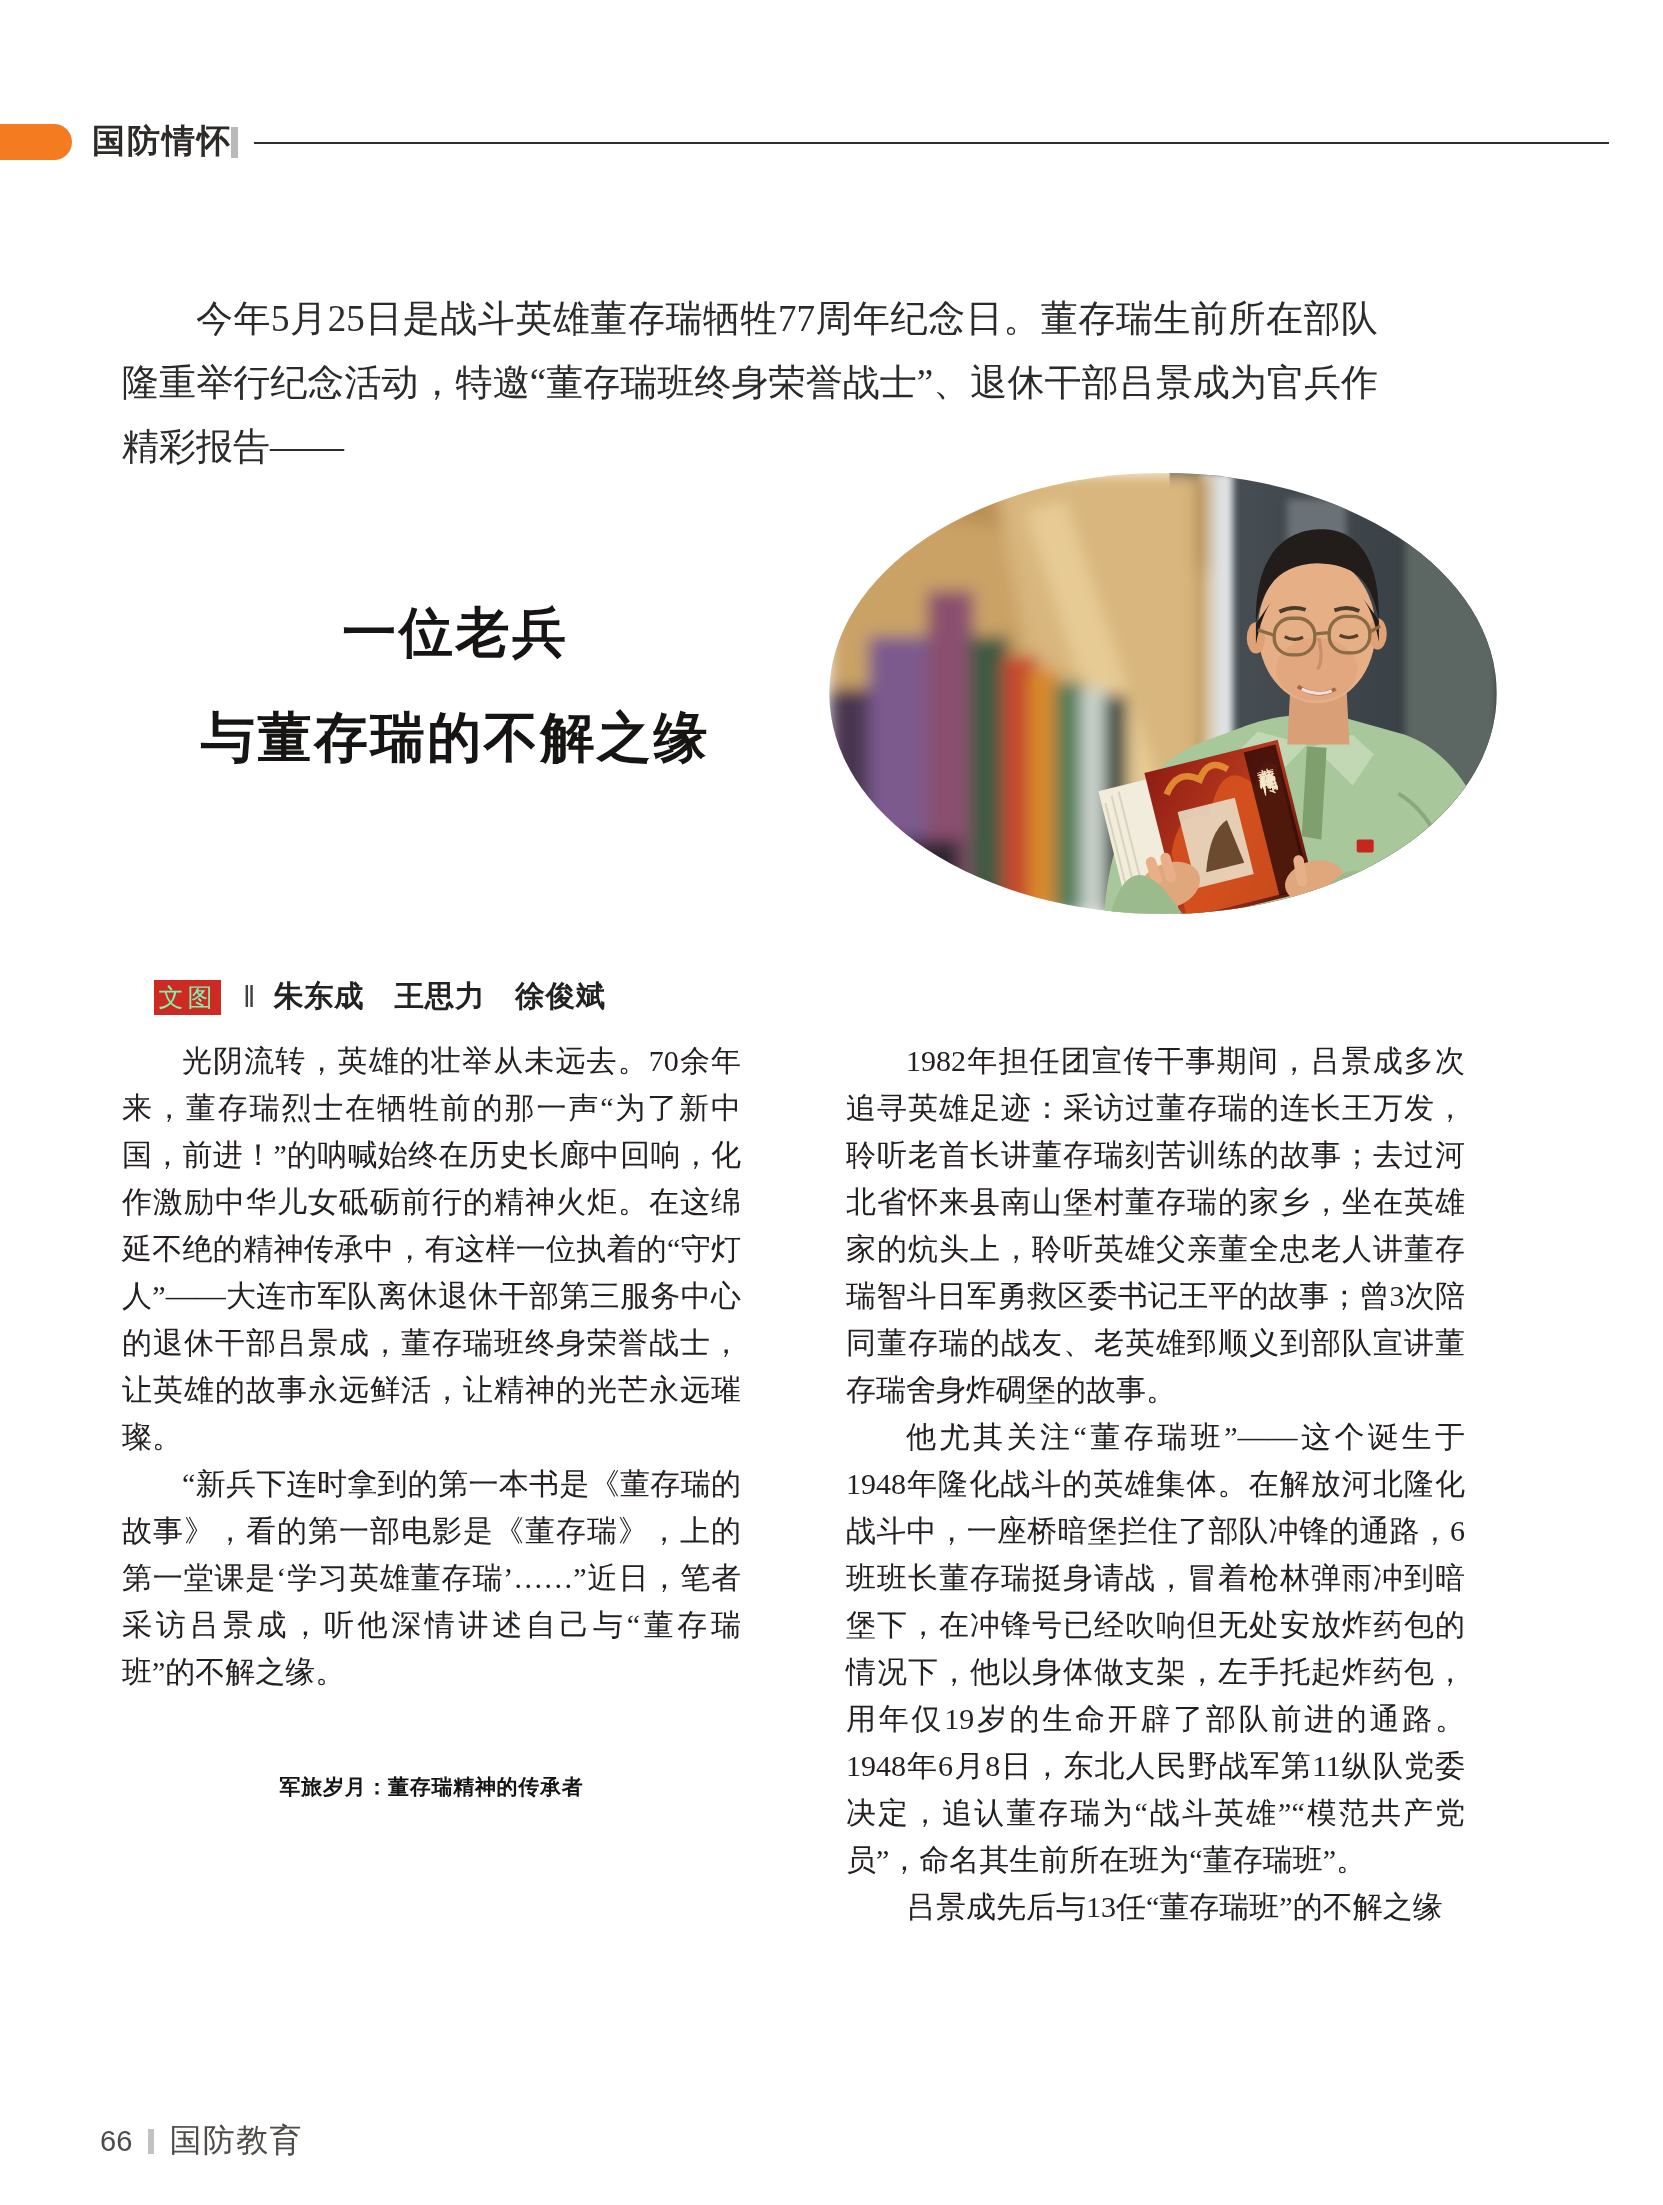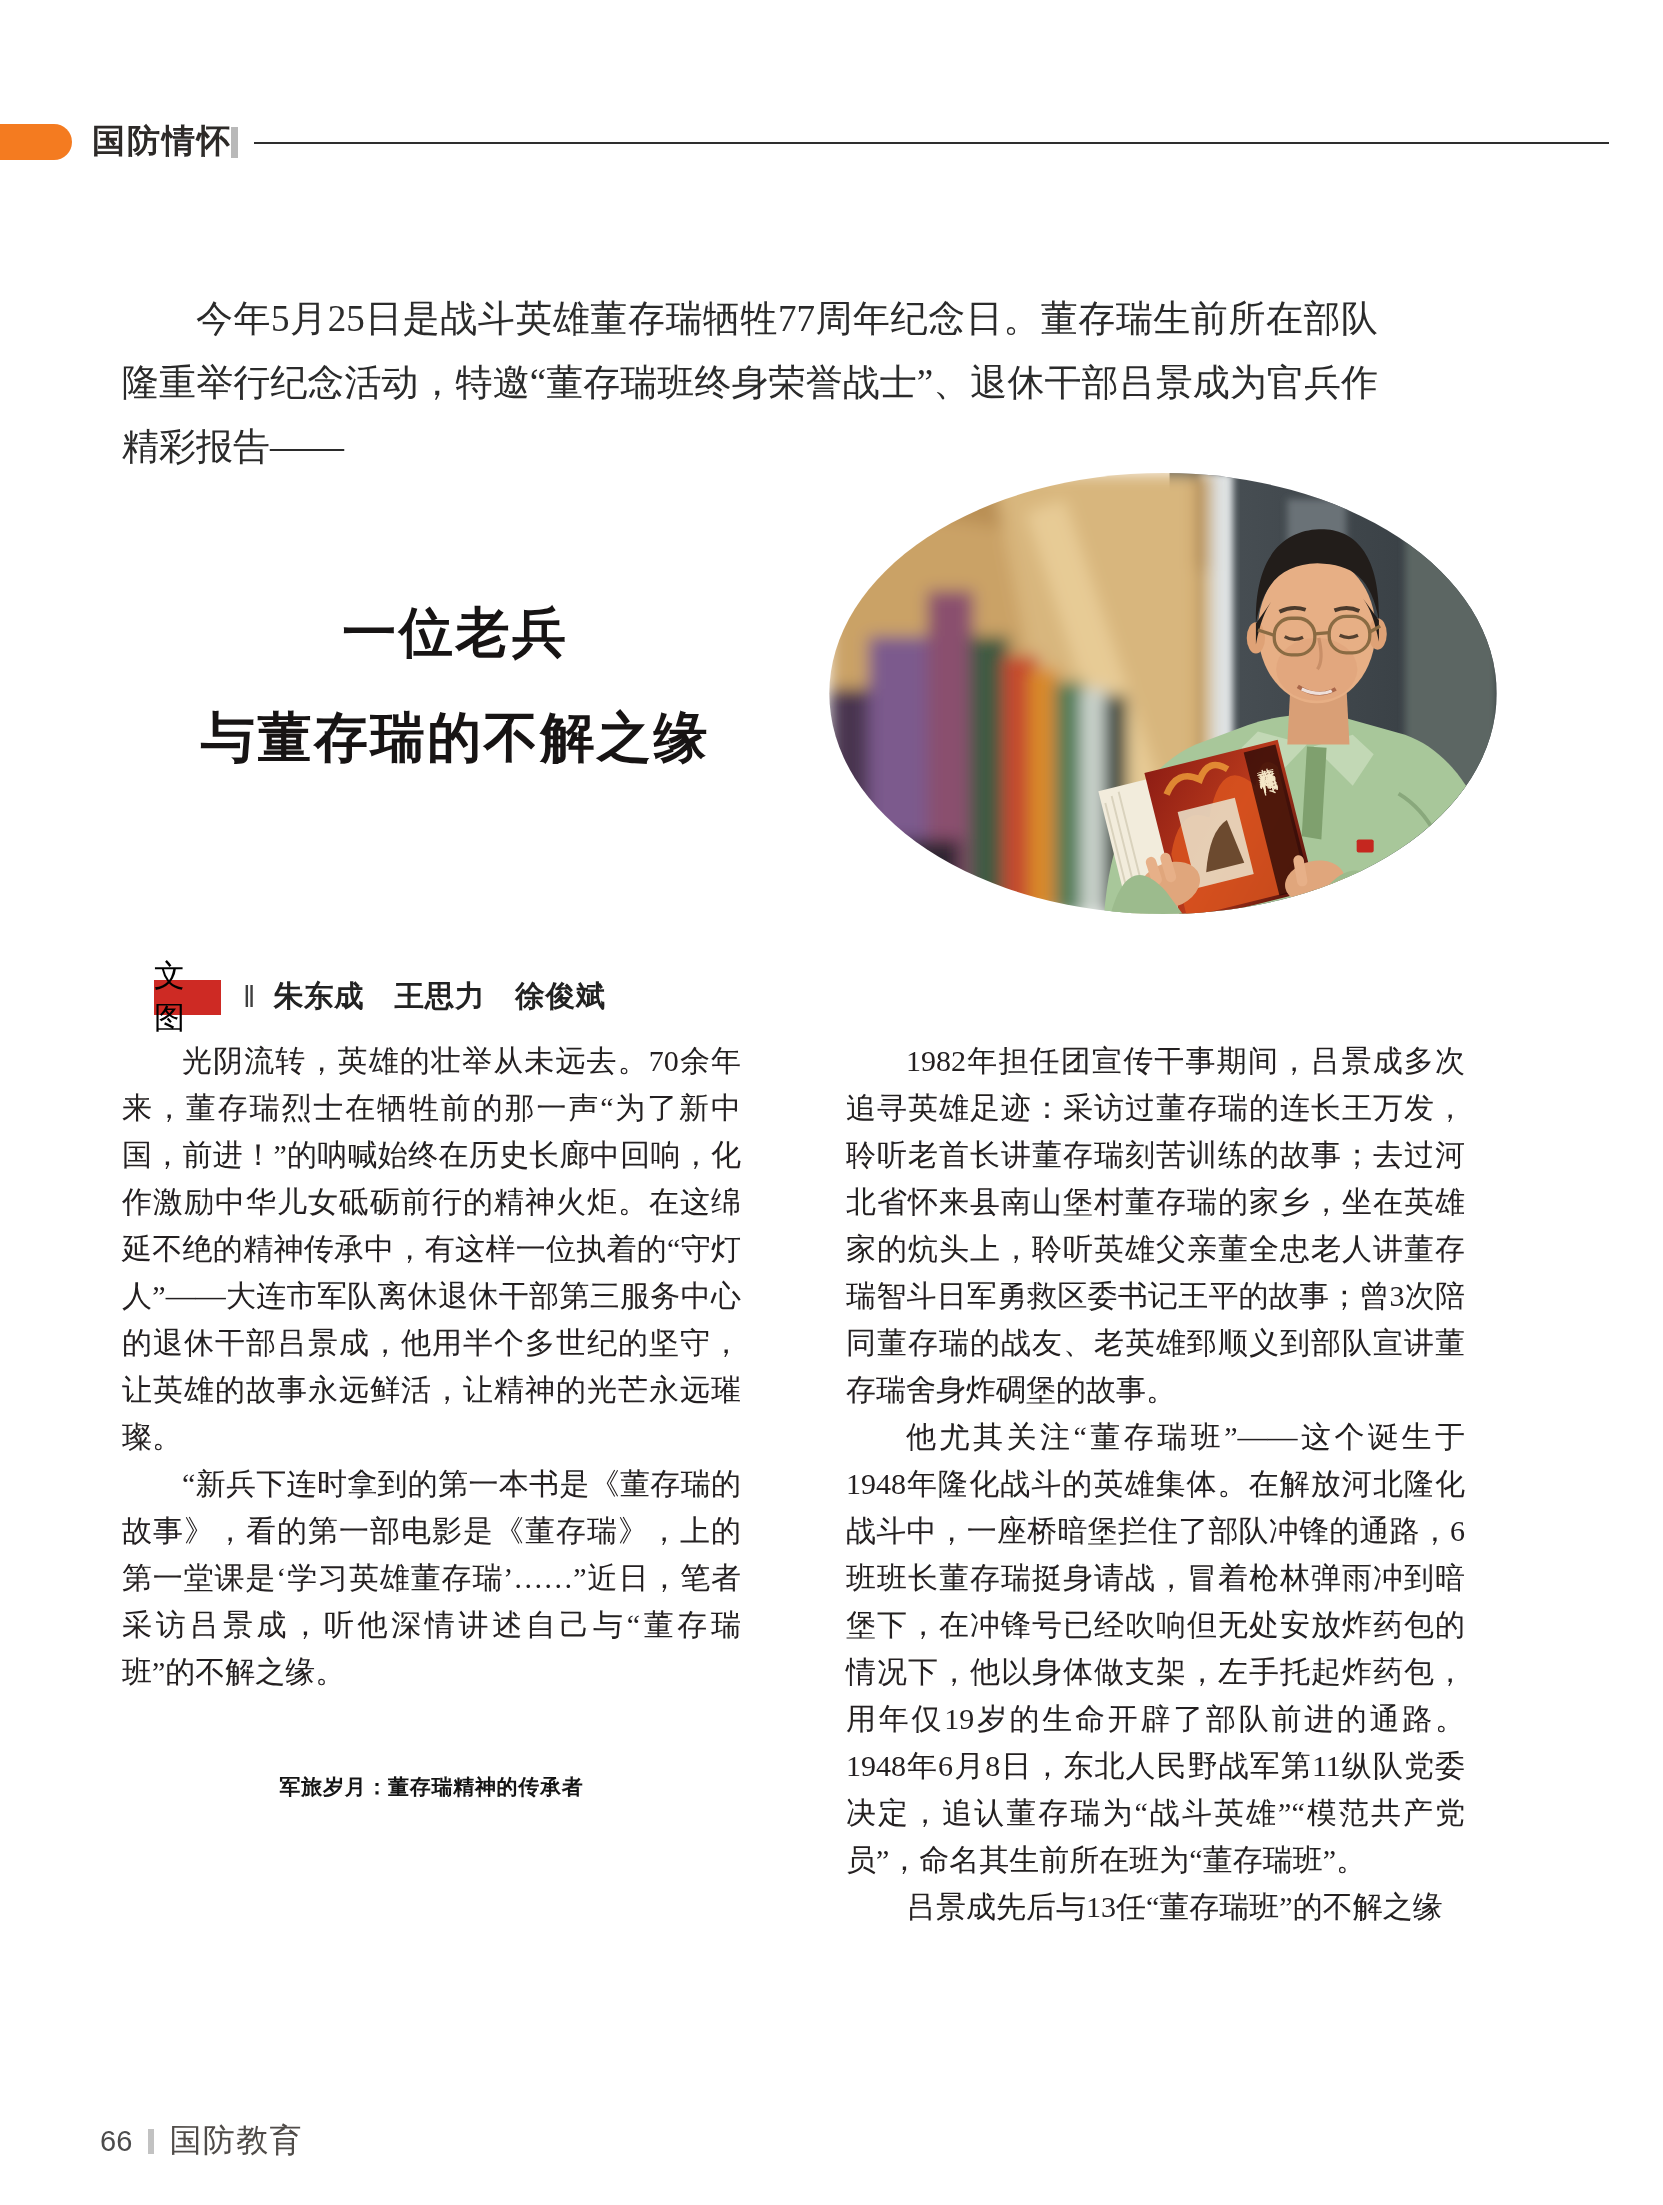--- a/index.html
+++ b/index.html
@@ -22,23 +22,23 @@
   .title{position:absolute;left:122px;top:580px;width:667px;text-align:center;
          font-family:"Liberation Sans","DejaVu Sans",sans-serif;font-weight:900;color:#171414;
          font-size:54px;line-height:105px;letter-spacing:2.6px;}
 
   
   .photo{position:absolute;left:829px;top:473px;width:668px;height:441px;}
   .photo svg{display:block;width:100%;height:100%;}
 
   
   .byline{position:absolute;left:154px;top:977px;display:flex;align-items:center;}
-  .byline-badge{width:67px;height:35px;background:#ce2a24;color:#000000;display:flex;
+  .byline-badge{width:67px;height:35px;background:#ce2a24;color:#86efac;display:flex;
                 align-items:center;justify-content:center;font-family:"Liberation Serif","DejaVu Serif",serif;
-                font-size:31px;letter-spacing:3.9px;}
+                font-size:25px;letter-spacing:3.9px;}
   .byline-sep{margin:0 18.3px 0 22px;font-size:30px;color:#3f3f3f;font-family:"Liberation Sans",sans-serif;}
   .byline-authors{font-family:"Liberation Sans","DejaVu Sans",sans-serif;font-weight:700;
                   font-size:29.5px;color:#222222;letter-spacing:0.7px;}
 
   
   .columns{position:absolute;left:122px;top:1037px;width:1343px;display:flex;gap:105px;}
   .col{width:619px;font-size:30px;line-height:47px;text-align:justify;color:#242021;}
   .col p{margin:0;text-indent:2em;}
   .col-heading{font-family:"Liberation Sans","DejaVu Sans",sans-serif;font-weight:700;
                font-size:21px;line-height:39px;color:#141414;text-align:center;text-indent:0;
@@ -182,21 +182,21 @@
   </div>
 
   <div class="byline">
     <div class="byline-badge">文图</div>
     <div class="byline-sep">‖</div>
     <div class="byline-authors">朱东成　王思力　徐俊斌</div>
   </div>
 
   <div class="columns">
     <div class="col">
-      <p>光阴流转，英雄的壮举从未远去。70余年来，董存瑞烈士在牺牲前的那一声“为了新中国，前进！”的呐喊始终在历史长廊中回响，化作激励中华儿女砥砺前行的精神火炬。在这绵延不绝的精神传承中，有这样一位执着的“守灯人”——大连市军队离休退休干部第三服务中心的退休干部吕景成，他用半个多世纪的坚守，让英雄的故事永远鲜活，让精神的光芒永远璀璨。</p>
+      <p>光阴流转，英雄的壮举从未远去。70余年来，董存瑞烈士在牺牲前的那一声“为了新中国，前进！”的呐喊始终在历史长廊中回响，化作激励中华儿女砥砺前行的精神火炬。在这绵延不绝的精神传承中，有这样一位执着的“守灯人”——大连市军队离休退休干部第三服务中心的退休干部吕景成，董存瑞班终身荣誉战士，让英雄的故事永远鲜活，让精神的光芒永远璀璨。</p>
       <p>“新兵下连时拿到的第一本书是《董存瑞的故事》，看的第一部电影是《董存瑞》，上的第一堂课是‘学习英雄董存瑞’……”近日，笔者采访吕景成，听他深情讲述自己与“董存瑞班”的不解之缘。</p>
       <div class="col-heading">军旅岁月：董存瑞精神的传承者</div>
     </div>
     <div class="col">
       <p>1982年担任团宣传干事期间，吕景成多次追寻英雄足迹：采访过董存瑞的连长王万发，聆听老首长讲董存瑞刻苦训练的故事；去过河北省怀来县南山堡村董存瑞的家乡，坐在英雄家的炕头上，聆听英雄父亲董全忠老人讲董存瑞智斗日军勇救区委书记王平的故事；曾3次陪同董存瑞的战友、老英雄郅顺义到部队宣讲董存瑞舍身炸碉堡的故事。</p>
       <p>他尤其关注“董存瑞班”——这个诞生于1948年隆化战斗的英雄集体。在解放河北隆化战斗中，一座桥暗堡拦住了部队冲锋的通路，6班班长董存瑞挺身请战，冒着枪林弹雨冲到暗堡下，在冲锋号已经吹响但无处安放炸药包的情况下，他以身体做支架，左手托起炸药包，用年仅19岁的生命开辟了部队前进的通路。1948年6月8日，东北人民野战军第11纵队党委决定，追认董存瑞为“战斗英雄”“模范共产党员”，命名其生前所在班为“董存瑞班”。</p>
       <p>吕景成先后与13任“董存瑞班”的不解之缘</p>
     </div>
   </div>
 

